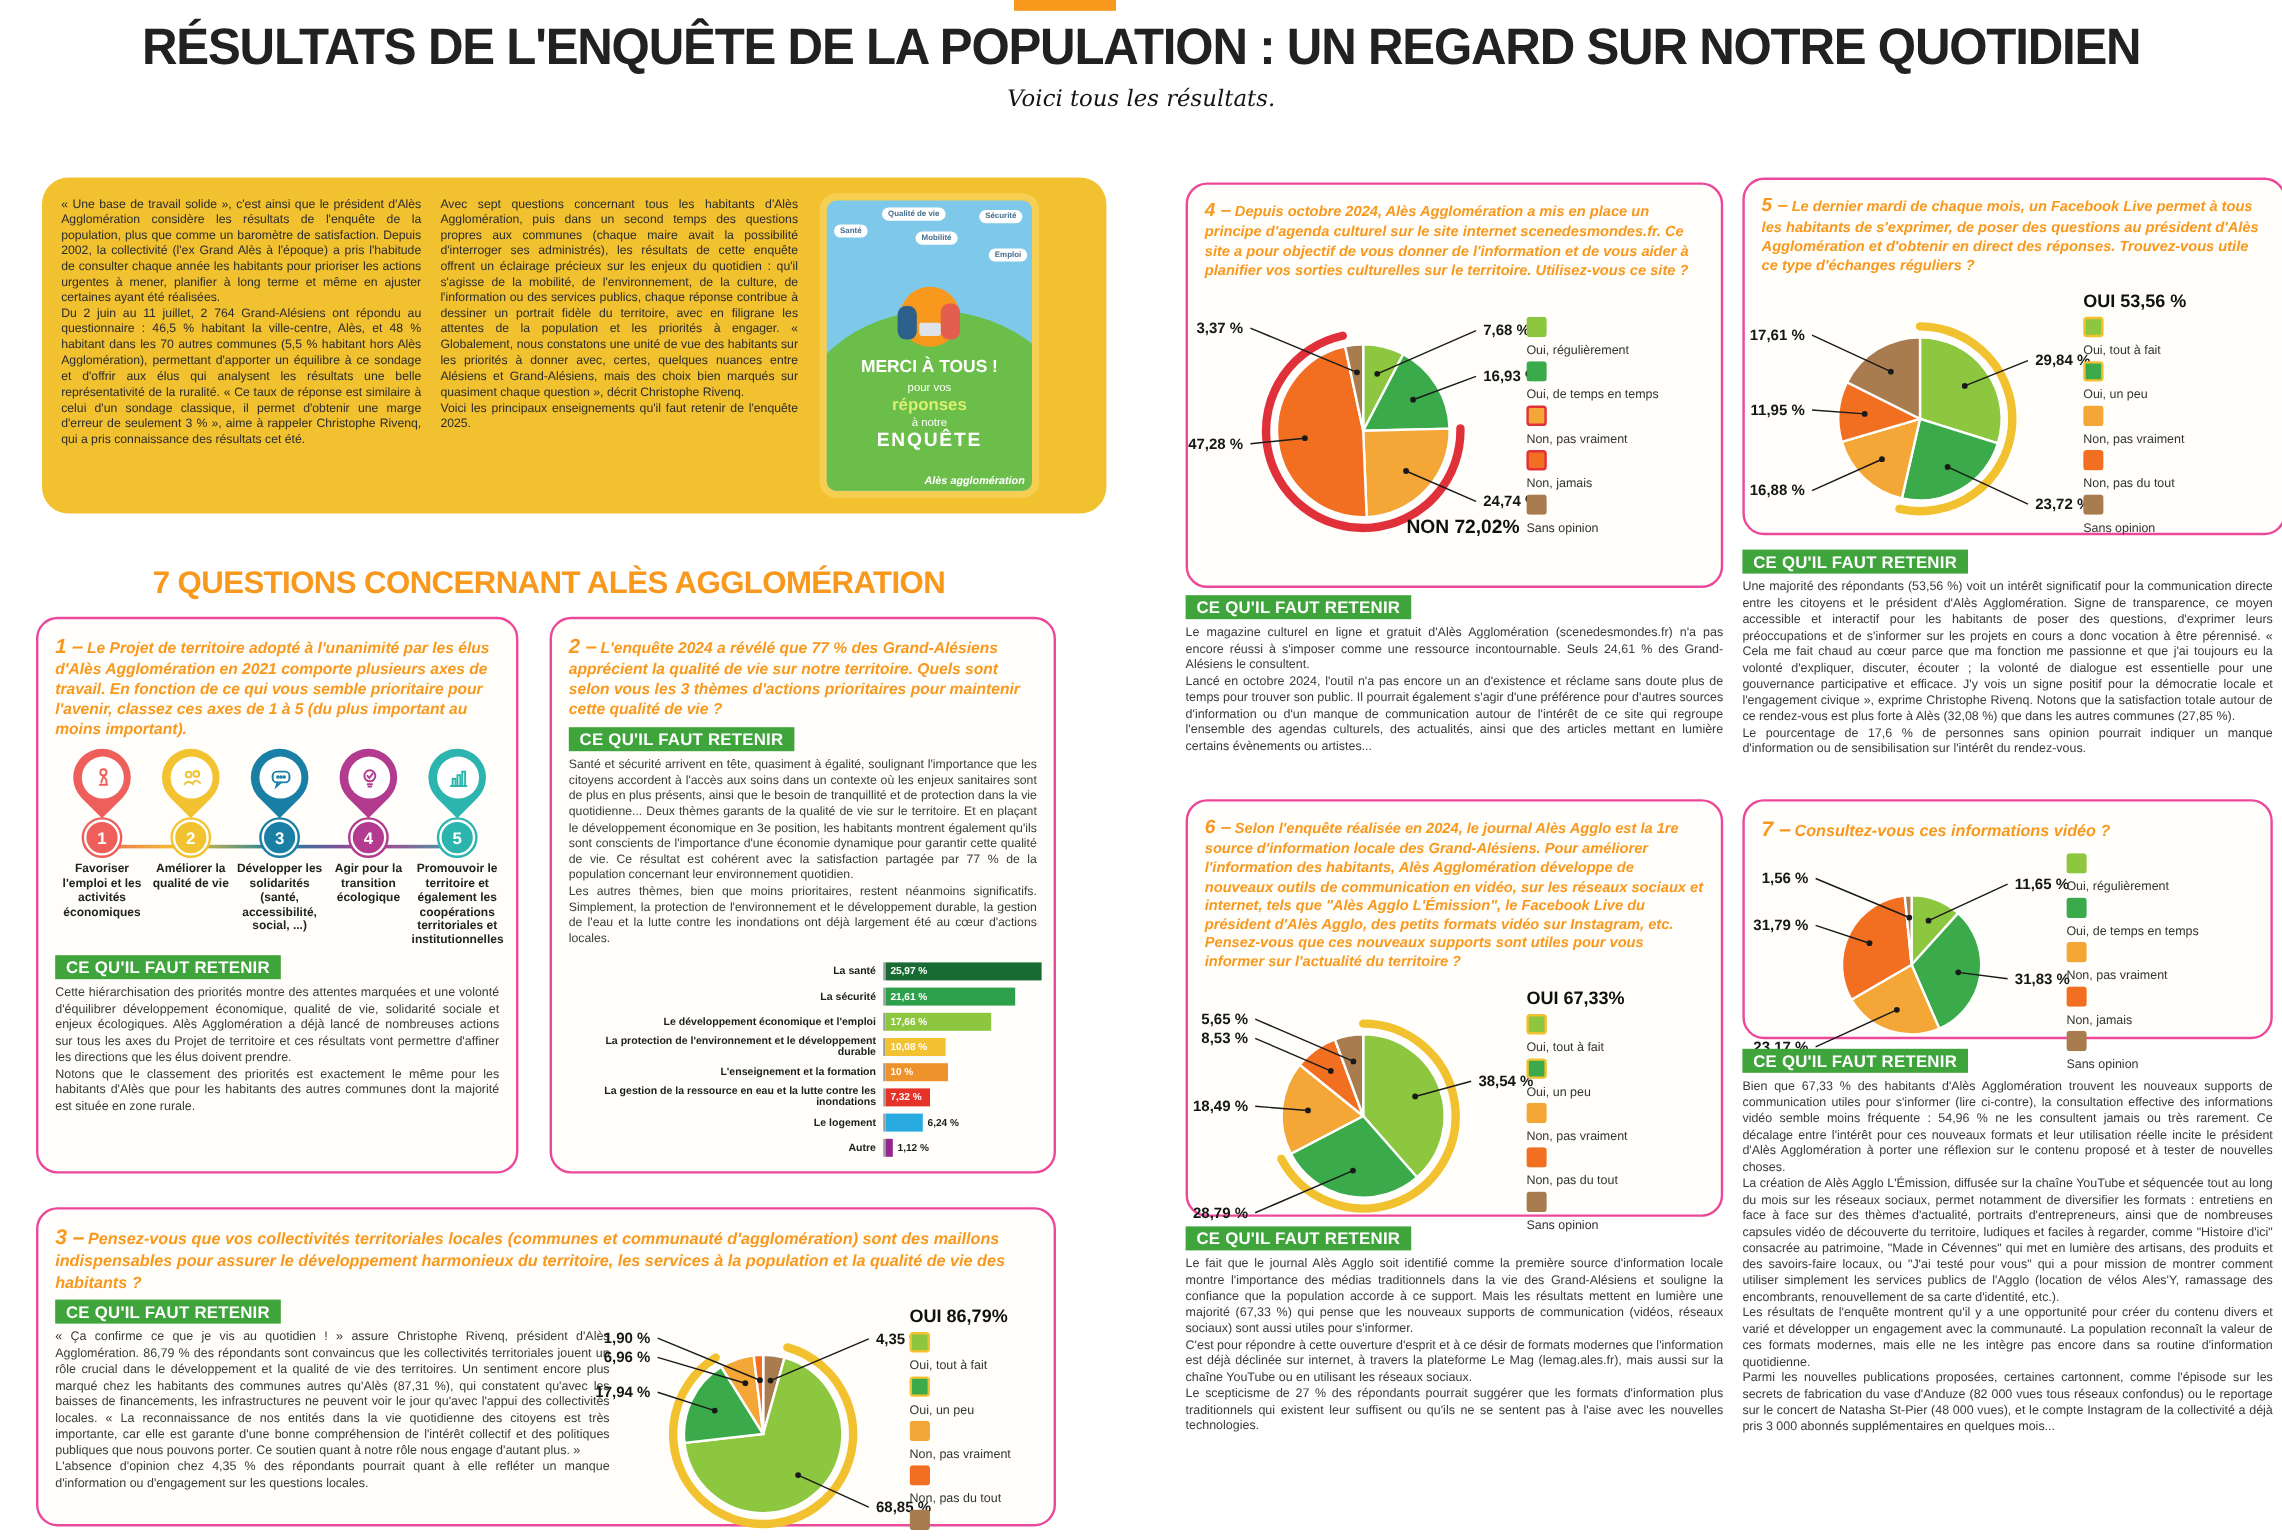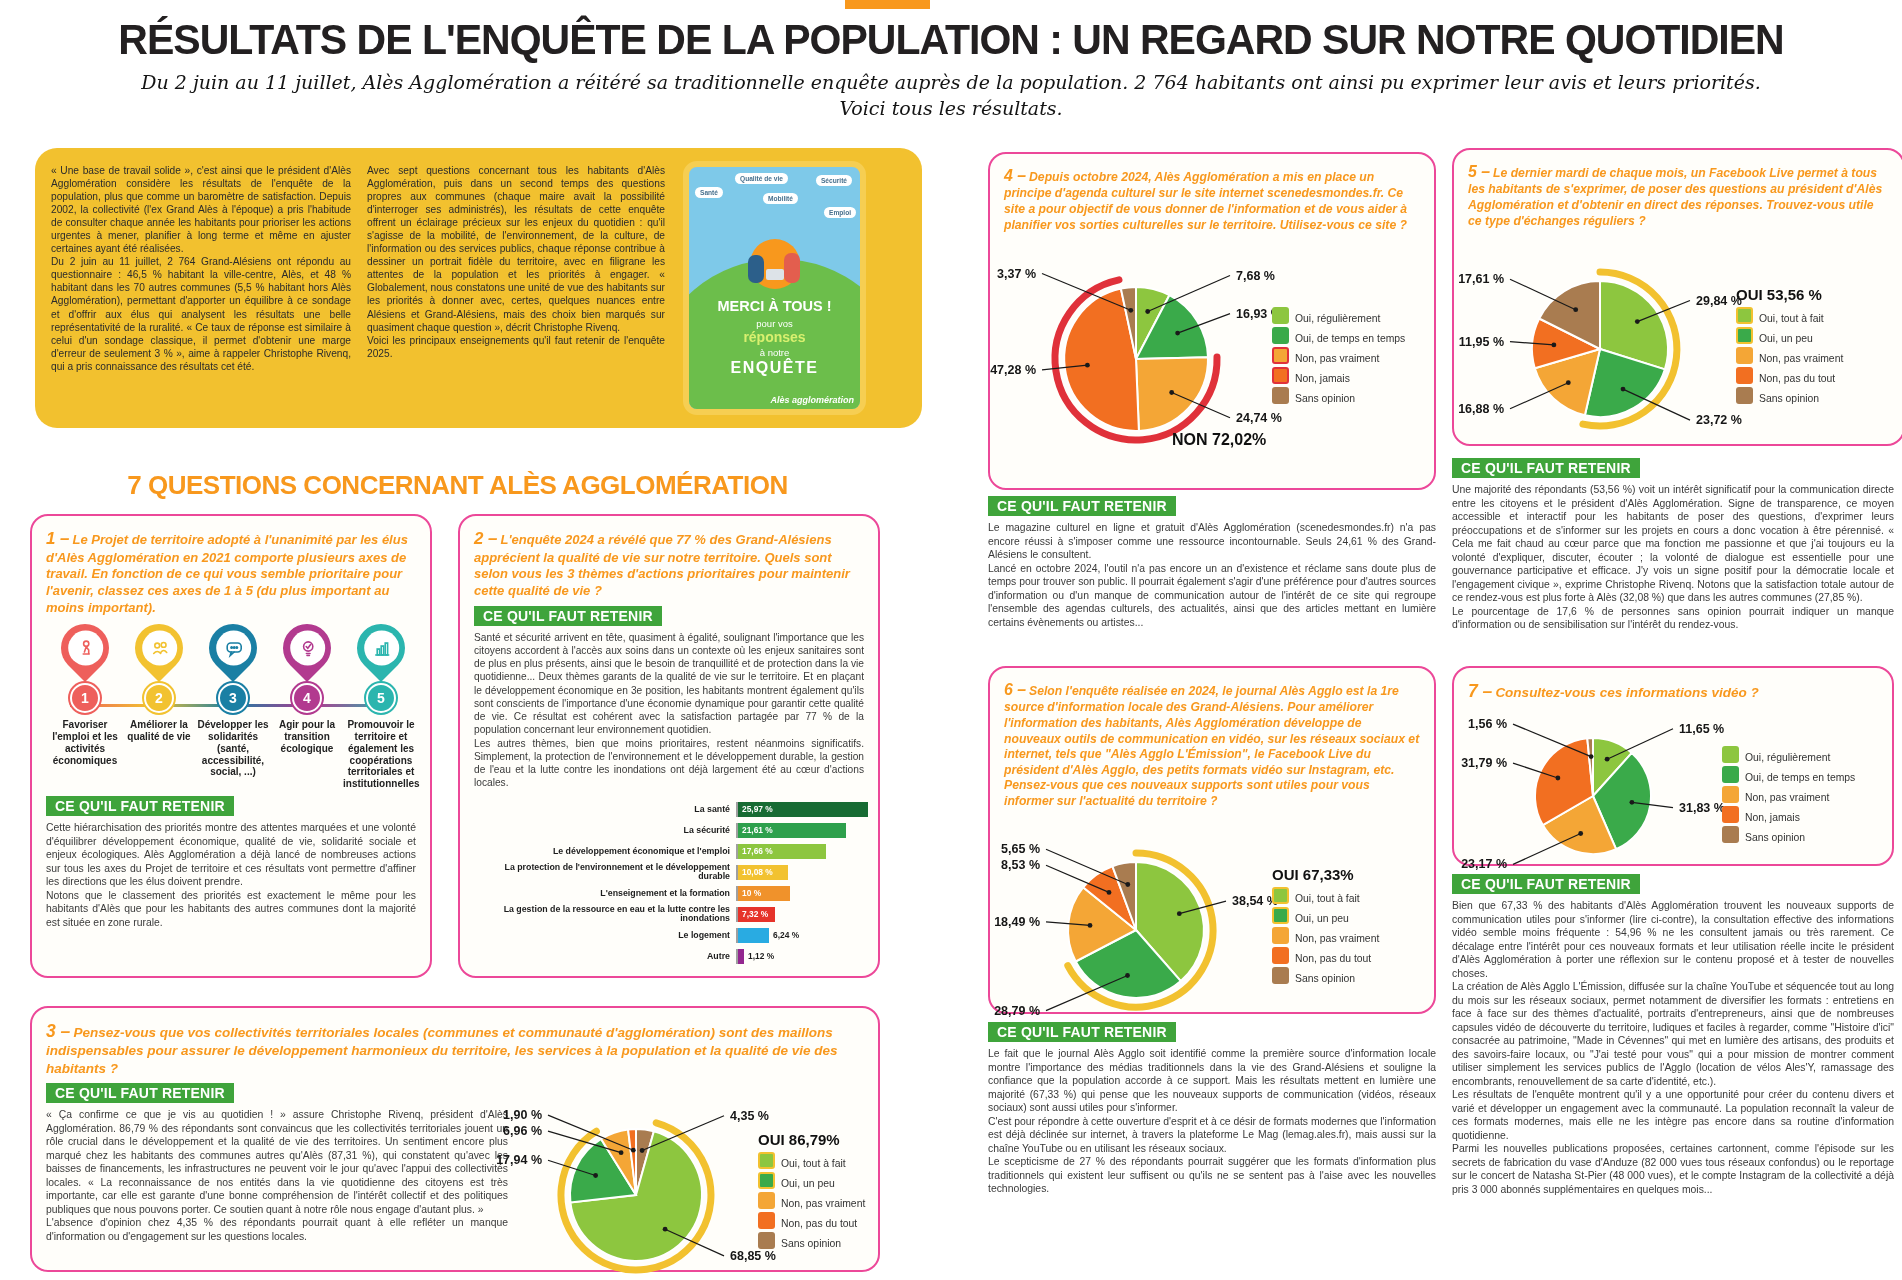--- a/index.html
+++ b/index.html
@@ -85,37 +85,36 @@
              line-height:1.02;padding-right:6px;flex:none;}
   .bar-track{flex:1;border-left:2px solid #9f9f9f;height:15px;position:relative;display:flex;align-items:center;}
   .bar{height:15px;display:flex;align-items:center;flex:none;}
   .bar-val-in{color:#fff;font-size:8.4px;font-weight:bold;padding-left:4px;white-space:nowrap;}
   .bar-val-out{color:#1d1d1d;font-size:8.4px;font-weight:bold;padding-left:4px;white-space:nowrap;}
   
   .pie-row{display:flex;align-items:center;position:relative;margin-top:4px;}
   svg.pie{overflow:visible;flex:none;}
   .legend{flex:none;margin-left:4px;}
   .legend-summary{font-weight:800;font-size:15px;margin-bottom:4px;color:#101010;}
-  .legend-item{display:flex;align-items:flex-end;gap:6px;margin:3px 0;font-size:10.4px;color:#333;}
+  .legend-item{display:flex;align-items:flex-start;gap:6px;margin:3px 0;font-size:10.4px;color:#333;flex-direction:column;}
   .legend-box{width:13px;height:13px;border-radius:3px;border:2.5px solid transparent;
               box-sizing:content-box;flex:none;}
   .pie-summary-float{position:absolute;font-weight:800;font-size:16px;color:#101010;}
   
   #q3-flex{display:flex;gap:10px;}
   #q3-text{width:462px;flex:none;}
 </style>
 </head>
 <body>
 
 <div id="page">
 
   <div id="header-bar"></div>
   <h1 id="page-title">RÉSULTATS DE L'ENQUÊTE DE LA POPULATION : UN REGARD SUR NOTRE QUOTIDIEN</h1>
   <div id="subtitle">
-    <div>Du 2 juin au 11 juillet, Alès Agglomération a réitéré sa traditionnelle enquête auprès  de la population. 2 764 habitants ont ainsi pu exprimer leur avis et leurs priorités.</div>
     <div>Voici tous  les résultats.</div>
   </div>
 
   <section id="intro-panel">
     <p class="intro-col" id="intro-col1">« Une base de travail solide », c'est ainsi que le président d'Alès Agglomération considère les résultats de l'enquête de la population, plus que comme un baromètre de satisfaction. Depuis 2002, la collectivité (l'ex Grand Alès à l'époque) a pris l'habitude de consulter chaque année les habitants pour prioriser les actions urgentes à mener, planifier à long terme et même en ajuster certaines ayant été réalisées.
 Du 2 juin au 11 juillet, 2 764 Grand-Alésiens ont répondu au questionnaire : 46,5 % habitant la ville-centre, Alès, et 48 % habitant dans les 70 autres communes (5,5 % habitant hors Alès Agglomération), permettant d'apporter un équilibre à ce sondage et d'offrir aux élus qui analysent les résultats une belle représentativité de la ruralité. « Ce taux de réponse est similaire à celui d'un sondage classique, il permet d'obtenir une marge d'erreur de seulement 3 % », aime à rappeler Christophe Rivenq, qui a pris connaissance des résultats cet été.</p>
     <p class="intro-col" id="intro-col2">Avec sept questions concernant tous les habitants d'Alès Agglomération, puis dans un second temps des questions propres aux communes (chaque maire avait la possibilité d'interroger ses administrés), les résultats de cette enquête offrent un éclairage précieux sur les enjeux du quotidien : qu'il s'agisse de la mobilité, de l'environnement, de la culture, de l'information ou des services publics, chaque réponse contribue à dessiner un portrait fidèle du territoire, avec en filigrane les attentes de la population et les priorités à engager. « Globalement, nous constatons une unité de vue des habitants sur les priorités à donner avec, certes, quelques nuances entre Alésiens et Grand-Alésiens, mais des choix bien marqués sur quasiment chaque question », décrit Christophe Rivenq.
 Voici les principaux enseignements qu'il faut retenir de l'enquête 2025.</p>
     <div id="poster">
       <span class="cloud" style="left:6px;top:20px">Santé</span>

